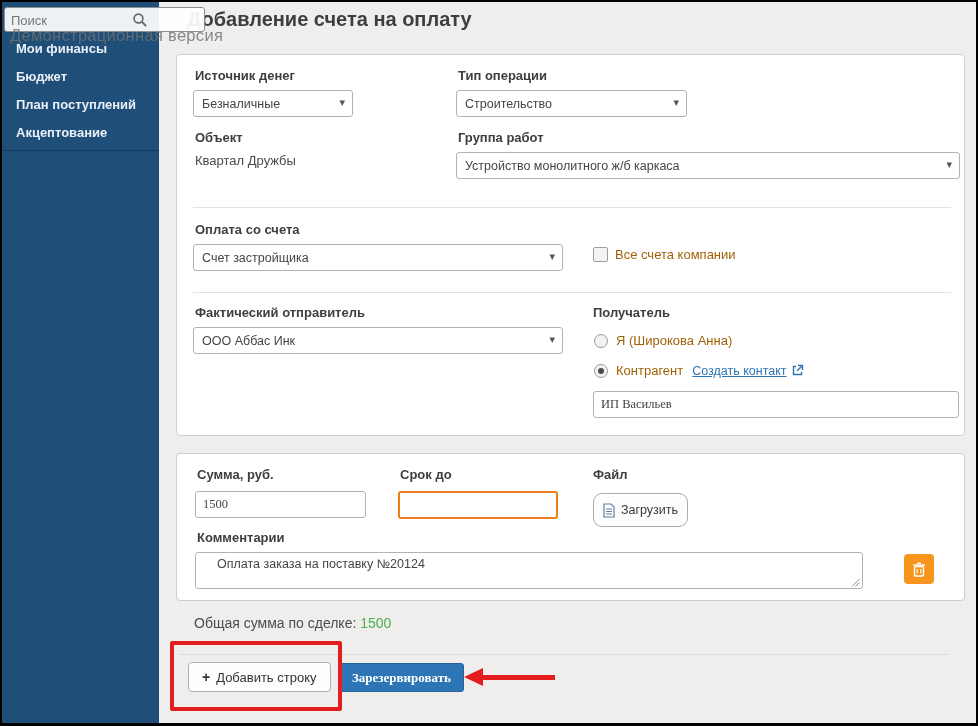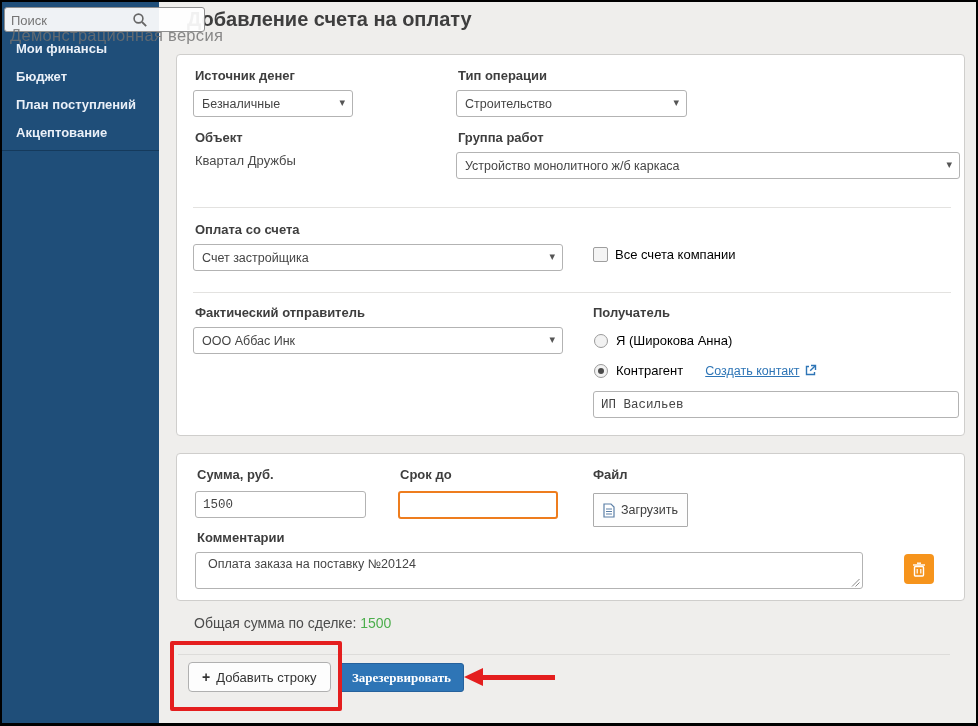--- a/index.html
+++ b/index.html
@@ -22,39 +22,39 @@
   .card{position:absolute;left:174px;width:789px;background:#fff;border:1px solid #cfcecc;border-radius:4px;box-sizing:border-box;}
   .card1{top:52px;height:382px;}
   .card2{top:451px;height:148px;}
   .lbl{position:absolute;font-size:13px;font-weight:700;color:#3e3e3e;white-space:nowrap;}
   .static-val{position:absolute;font-size:13px;color:#4a4a4a;white-space:nowrap;}
 
   .select{position:absolute;height:27px;background:#fff;border:1px solid #b3b3b3;border-radius:3px;box-sizing:border-box;cursor:pointer;}
   .select .val{position:absolute;left:8px;top:6px;font-size:12.5px;color:#454545;white-space:nowrap;overflow:hidden;max-width:calc(100% - 28px);}
   .select .caret{position:absolute;right:7px;top:5px;font-size:11px;color:#555;}
 
-  .ti{position:absolute;height:27px;background:#fff;border:1px solid #b3b3b3;border-radius:3px;box-sizing:border-box;font-family:Liberation Mono, monospace;font-size:12.5px;color:#454545;padding:0 7px;outline:none;}
+  .ti{position:absolute;height:27px;background:#fff;border:1px solid #b3b3b3;border-radius:3px;box-sizing:border-box;font-family:Liberation Serif, serif;font-size:12.5px;color:#454545;padding:0 7px;outline:none;}
   .ti.warn{border:2px solid #ee7d1e;}
 
   .hdiv{position:absolute;border-top:1px solid #e3e2e0;}
 
   
   .check-row{position:absolute;display:flex;align-items:center;cursor:pointer;}
   .checkbox{width:13px;height:13px;border:1px solid #9e9e9e;border-radius:2px;background:#f4f4f4;margin-right:7px;}
   .radio{width:14px;height:14px;border:1px solid #9a9a9a;border-radius:50%;background:#f2f2f2;margin-right:8px;box-sizing:border-box;position:relative;}
   .radio.sel::after{content:"";position:absolute;left:3px;top:3px;width:6px;height:6px;border-radius:50%;background:#4a4a4a;}
-  .opt-label{font-size:13px;color:#000000;white-space:nowrap;}
+  .opt-label{font-size:13px;color:#a16207;white-space:nowrap;}
   .link{font-size:12.5px;color:#2e75b6;text-decoration:underline;cursor:pointer;white-space:nowrap;}
 
   
-  .upload-btn{position:absolute;height:26px;background:#fdfdfd;border:1px solid #ababab;border-radius:1px;display:flex;align-items:center;padding:16px 9px;cursor:pointer;box-sizing:border-box;}
+  .upload-btn{position:absolute;height:26px;background:#fdfdfd;border:1px solid #ababab;border-radius:9px;display:flex;align-items:center;padding:16px 9px;cursor:pointer;box-sizing:border-box;}
   .upload-btn span{font-size:12.5px;color:#3c3c3c;margin-left:6px;}
 
   
-  .comment-area{position:absolute;background:#fff;border:1px solid #b3b3b3;border-radius:3px;box-sizing:border-box;font-family:inherit;font-size:12.5px;color:#454545;padding:4px 12px;resize:none;outline:none;overflow:hidden;}
+  .comment-area{position:absolute;background:#fff;border:1px solid #b3b3b3;border-radius:3px;box-sizing:border-box;font-family:inherit;font-size:12.5px;color:#454545;padding:4px 21px;resize:none;outline:none;overflow:hidden;}
   .resize-grip{position:absolute;pointer-events:none;}
 
   .trash-btn{position:absolute;width:30px;height:30px;background:#f6941c;border:none;border-radius:4px;cursor:pointer;display:flex;align-items:center;justify-content:center;}
 
   
   .total-row{position:absolute;left:192px;top:613px;font-size:14px;color:#4c4c4c;}
   .total-val{color:#4cae4c;}
   .footer-div{position:absolute;left:176px;top:652px;width:772px;border-top:1px solid #dddcda;}
 
   .btn{position:absolute;box-sizing:border-box;cursor:pointer;font-family:inherit;white-space:nowrap;}
@@ -136,21 +136,21 @@
       </div>
 
       <div class="lbl" style="left:416px;top:250px">Получатель</div>
       <div class="check-row" style="left:417px;top:278px">
         <span class="radio"></span>
         <span class="opt-label">Я (Широкова Анна)</span>
       </div>
       <div class="check-row" style="left:417px;top:308px">
         <span class="radio sel"></span>
         <span class="opt-label">Контрагент</span>
-        <span class="link" style="margin-left:22px">Создать контакт</span>
+        <span class="link" style="margin-left:9px">Создать контакт</span>
         <svg style="margin-left:4px" width="13" height="13" viewBox="0 0 13 13">
           <path d="M5 2.5 H2.5 V10.5 H10.5 V8" fill="none" stroke="#2e75b6" stroke-width="1.4"></path>
           <path d="M7 1.5 H11.5 V6" fill="none" stroke="#2e75b6" stroke-width="1.4"></path>
           <line x1="6.2" y1="6.8" x2="11" y2="2" stroke="#2e75b6" stroke-width="1.4"></line>
         </svg>
       </div>
       <input class="ti" style="left: 416px; top: 336px; width: 366px;" value="ИП Васильев">
     </div>
 
     <div class="card card2">

